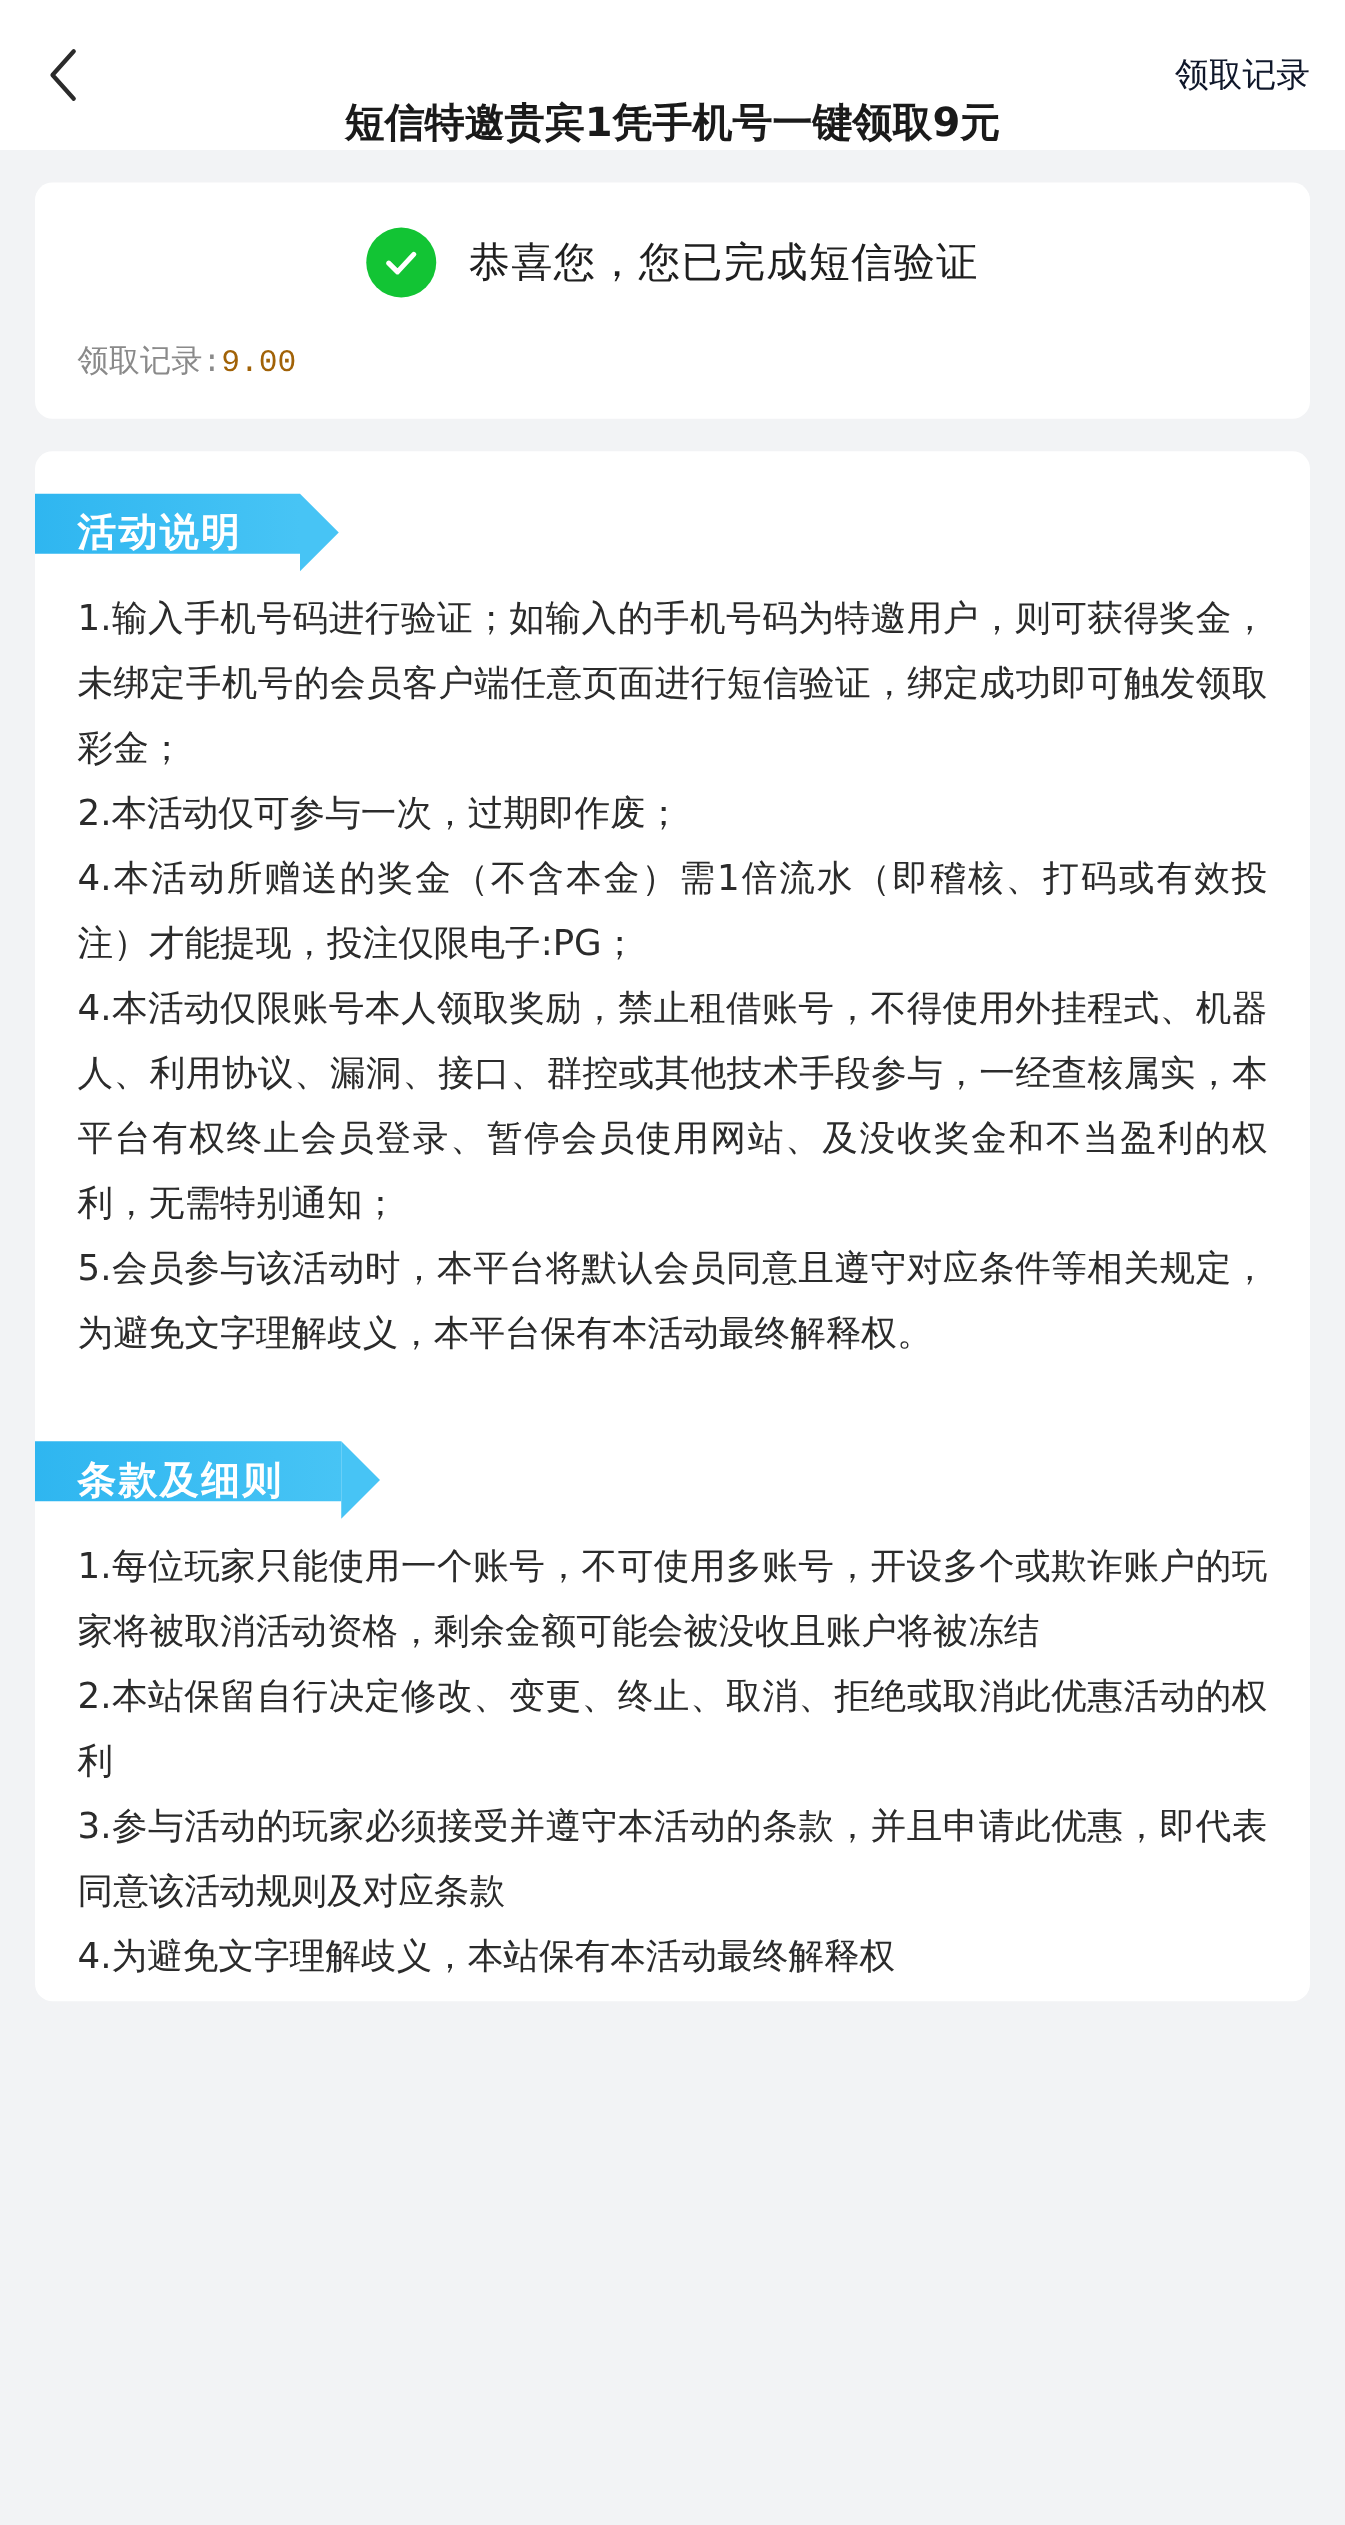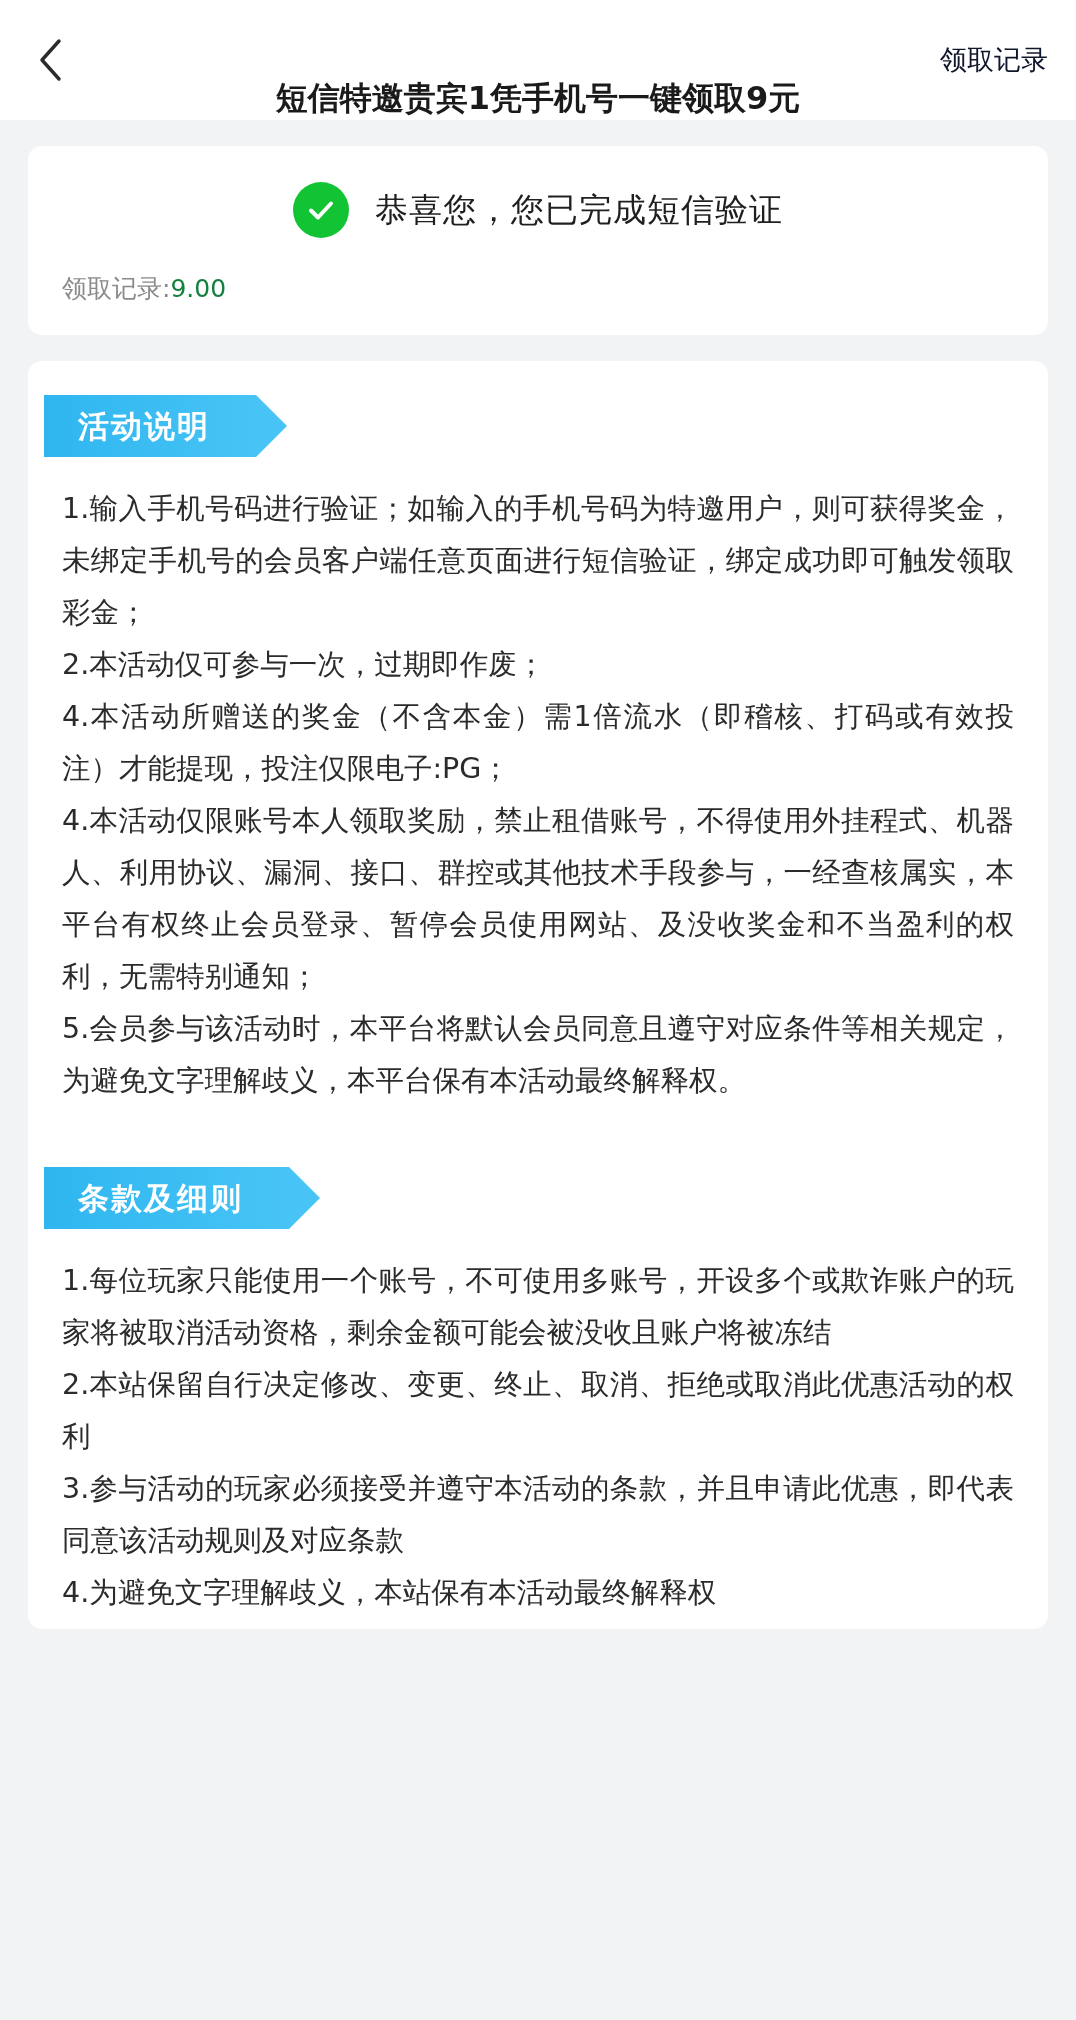--- a/index.html
+++ b/index.html
@@ -50,21 +50,21 @@
   }
 
   
   .card {
     background: #ffffff;
     border-radius: 14px;
     margin: 26px 28px 0 28px;
     overflow: hidden;
   }
 
-  .status-card { padding: 36px 0 30px 0; }
+  .status-card { padding: 36px 0 30px 0; font-family: Liberation Mono, monospace; }
   .status-row {
     display: flex;
     align-items: center;
     justify-content: center;
     gap: 26px;
   }
   .check-badge {
     width: 56px;
     height: 56px;
     border-radius: 50%;
@@ -79,31 +79,31 @@
     font-size: 33px;
     color: #1f1f1f;
     letter-spacing: 1px;
   }
   .amount-row {
     margin-top: 34px;
     padding-left: 34px;
     font-size: 25px;
     color: #8a8a8a;
   }
-  .amount-value { color: #15803d; }
+  .amount-value { color: #a16207; }
 
   
   .content-card { padding-bottom: 10px; }
 
   .ribbon {
     position: relative;
     display: inline-block;
-    height: 62px;
+    height: 48px;
     margin-top: 34px;
-    margin-left: 16px;
+    margin-left: 0;
     padding: 0 46px 0 34px;
     background: linear-gradient(90deg, #2fb6f0 0%, #47c4f5 100%);
     color: #ffffff;
     font-size: 31px;
     font-weight: 700;
     line-height: 62px;
     letter-spacing: 2px;
   }
   .ribbon::after {
     content: "";

